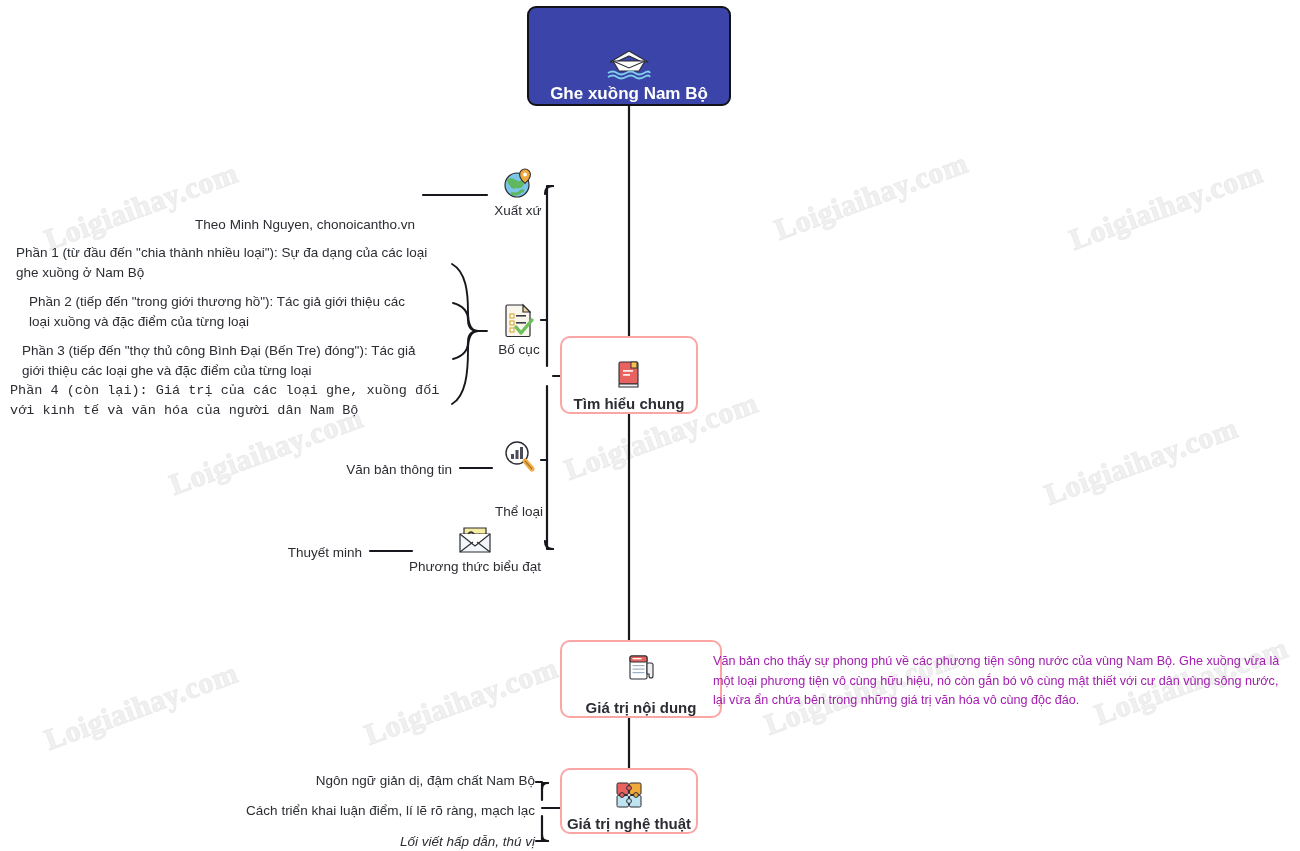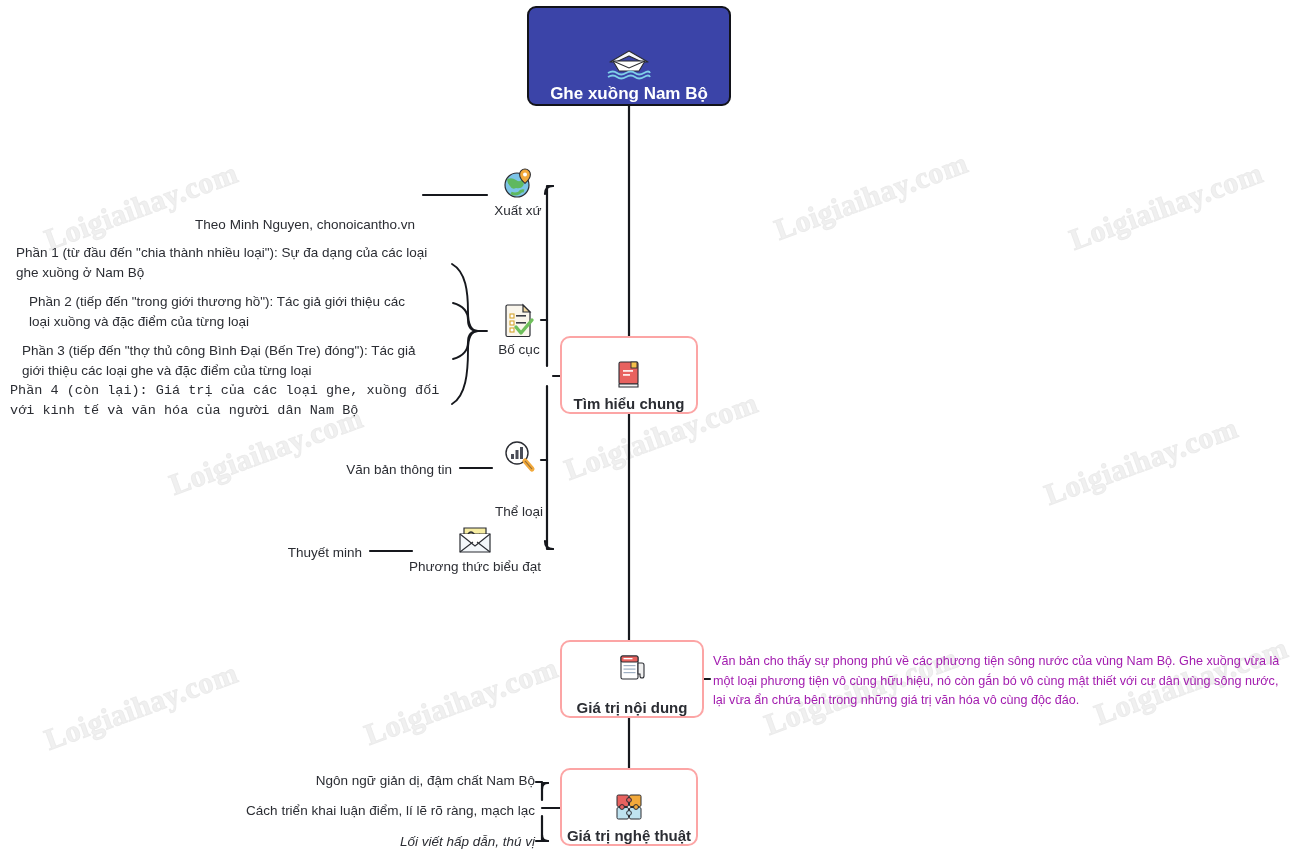--- a/index.html
+++ b/index.html
@@ -182,36 +182,36 @@
         <rect x="5" y="3" width="19" height="22" rx="1.6" fill="#e8625f" stroke="#2b2d33" stroke-width="1.1"></rect>
         <rect x="17" y="3" width="6" height="6" fill="#f6c04a" stroke="#2b2d33" stroke-width="0.9"></rect>
         <rect x="9" y="11" width="10" height="1.8" fill="#fdeceb"></rect>
         <rect x="9" y="15" width="7" height="1.8" fill="#fdeceb"></rect>
         <path d="M5 25 h19 v3 h-19 z" fill="#f2f2f2" stroke="#2b2d33" stroke-width="1.1"></path>
       </svg>
     </span>
     <span class="lbl">Tìm hiểu chung</span>
   </div>
 
-  <div class="node" style="left:560px;top:640px;width:144px;height:78px;gap:11px;">
+  <div class="node" style="left:560px;top:640px;width:162px;height:78px;gap:11px;">
     <span class="ico">
       <svg width="30" height="32" viewBox="0 0 30 32" xmlns="http://www.w3.org/2000/svg">
         <rect x="4" y="4" width="17" height="23" rx="1.6" fill="#ffffff" stroke="#2b2d33" stroke-width="1.1"></rect>
         <rect x="4" y="4" width="17" height="6" rx="1.6" fill="#e8625f" stroke="#2b2d33" stroke-width="1.1"></rect>
         <rect x="6.5" y="6" width="9" height="1.3" fill="#ffffff"></rect>
         <rect x="6.5" y="13" width="12" height="1.2" fill="#9fb0c4"></rect>
         <rect x="6.5" y="16.5" width="12" height="1.2" fill="#9fb0c4"></rect>
         <rect x="6.5" y="20" width="12" height="1.2" fill="#9fb0c4"></rect>
         <path d="M21 11 h4 a2 2 0 0 1 2 2 v11 a2 2 0 0 1 -4 0 v-2 h-2 z" fill="#f0f0f0" stroke="#2b2d33" stroke-width="1.1"></path>
       </svg>
     </span>
     <span class="lbl">Giá trị nội dung</span>
   </div>
 
-  <div class="node" style="left:560px;top:768px;width:138px;height:78px;">
+  <div class="node" style="left:560px;top:768px;width:138px;height:66px;">
     <span class="ico">
       <svg width="32" height="32" viewBox="0 0 32 32" xmlns="http://www.w3.org/2000/svg">
         <rect x="4" y="4" width="11.5" height="11.5" rx="1.4" fill="#e8625f" stroke="#2b2d33" stroke-width="1"></rect>
         <rect x="16.5" y="4" width="11.5" height="11.5" rx="1.4" fill="#f2a93b" stroke="#2b2d33" stroke-width="1"></rect>
         <rect x="4" y="16.5" width="11.5" height="11.5" rx="1.4" fill="#bfe3f0" stroke="#2b2d33" stroke-width="1"></rect>
         <rect x="16.5" y="16.5" width="11.5" height="11.5" rx="1.4" fill="#bfe3f0" stroke="#2b2d33" stroke-width="1"></rect>
         <circle cx="16" cy="9" r="2.4" fill="#e8625f" stroke="#2b2d33" stroke-width="1"></circle>
         <circle cx="16" cy="22" r="2.4" fill="#bfe3f0" stroke="#2b2d33" stroke-width="1"></circle>
         <circle cx="9" cy="16" r="2.4" fill="#e8625f" stroke="#2b2d33" stroke-width="1"></circle>
         <circle cx="23" cy="16" r="2.4" fill="#f2a93b" stroke="#2b2d33" stroke-width="1"></circle>

